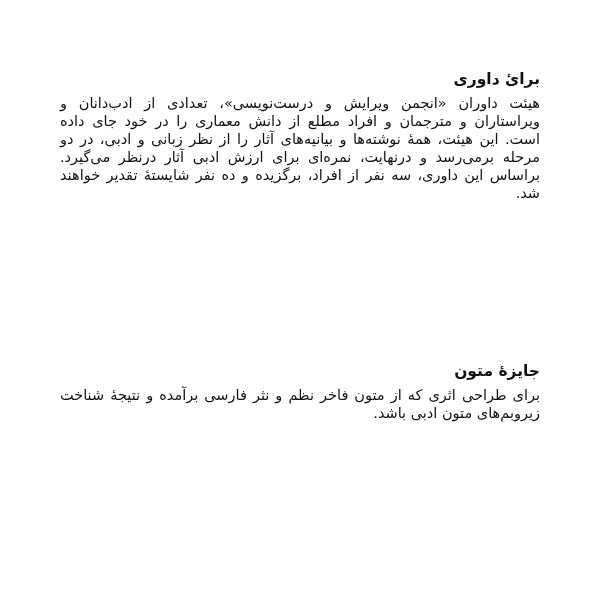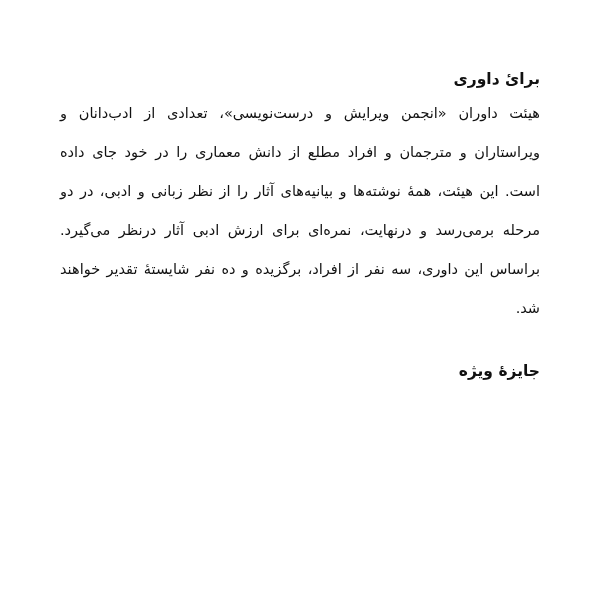--- a/index.html
+++ b/index.html
@@ -27,27 +27,28 @@
     .section-2 { top: 356px; }
     .heading {
       font-size: 15.5px;
       font-weight: bold;
       line-height: 30px;
       margin: 0;
       text-align: right;
     }
     .para {
       font-size: 14.5px;
-      line-height: 39px;
+      line-height: 18px;
       margin: 0;
     }
   </style>
 </head>
 <body>
 
 <div class="section section-1">
   <h2 class="heading">برایٔ داوری</h2>
   <p class="para">هیئت داوران «انجمن ویرایش و درست‌نویسی»، تعدادی از ادب‌دانان و ویراستاران و مترجمان و افراد مطلع از دانش معماری را در خود جای داده است. این هیئت، همهٔ نوشته‌ها و بیانیه‌های آثار را از نظر زبانی و ادبی، در دو مرحله برمی‌رسد و درنهایت، نمره‌ای برای ارزش ادبی آثار درنظر می‌گیرد. براساس این داوری، سه نفر از افراد، برگزیده و ده نفر شایستهٔ تقدیر خواهند شد.</p>
 </div>
 
 <div class="section section-2">
-  <h2 class="heading">جایزهٔ ویژه</h2>
+  <h2 class="heading">جایزهٔ متون</h2>
+  <p class="para">برای طراحی اثری که از متون فاخر نظم و نثر فارسی برآمده و نتیجهٔ شناخت زیروبم‌های متون ادبی باشد.</p>
 </div>
 
 </body></html>

